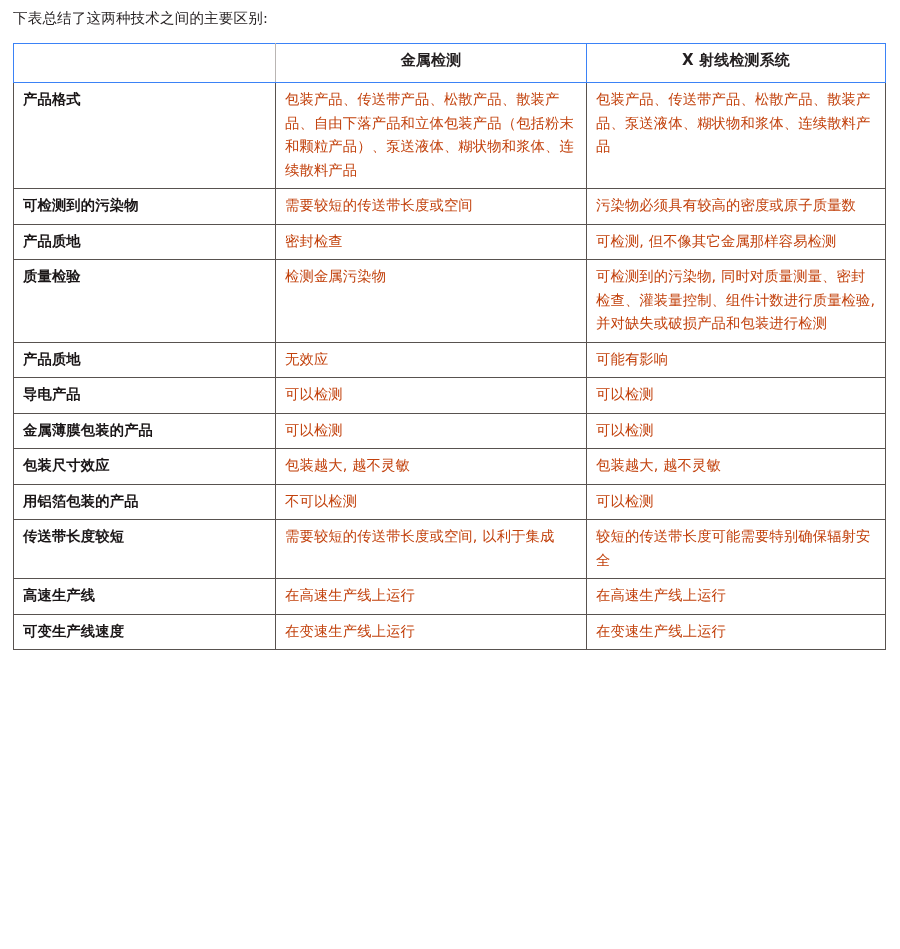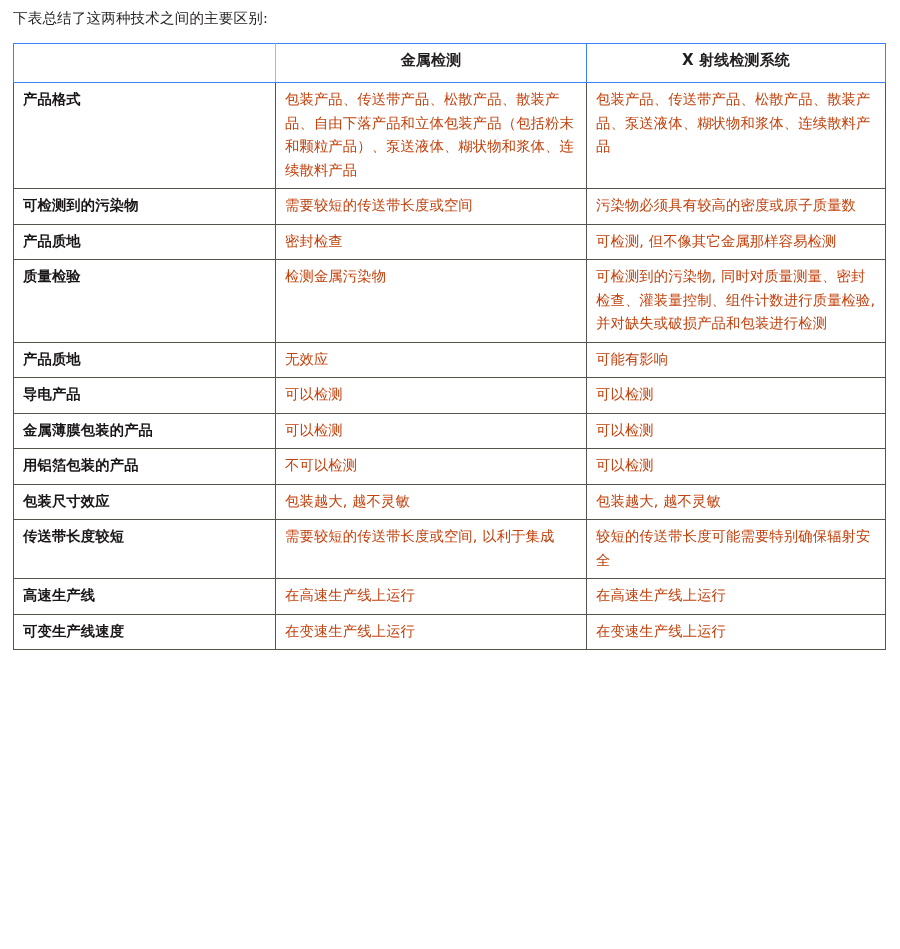--- a/index.html
+++ b/index.html
@@ -137,28 +137,28 @@
             <td class="feature">导电产品</td>
             <td class="val">可以检测</td>
             <td class="val">可以检测</td>
           </tr>
           <tr>
             <td class="feature">金属薄膜包装的产品</td>
             <td class="val">可以检测</td>
             <td class="val">可以检测</td>
           </tr>
           <tr>
+            <td class="feature">包装尺寸效应</td>
+            <td class="val">包装越大, 越不灵敏</td>
+            <td class="val">包装越大, 越不灵敏</td>
+          </tr>
+          <tr>
             <td class="feature">用铝箔包装的产品</td>
             <td class="val">不可以检测</td>
             <td class="val">可以检测</td>
-          </tr>
-          <tr>
-            <td class="feature">包装尺寸效应</td>
-            <td class="val">包装越大, 越不灵敏</td>
-            <td class="val">包装越大, 越不灵敏</td>
           </tr>
           <tr>
             <td class="feature">传送带长度较短</td>
             <td class="val">需要较短的传送带长度或空间, 以利于集成</td>
             <td class="val">较短的传送带长度可能需要特别确保辐射安全</td>
           </tr>
           <tr>
             <td class="feature">高速生产线</td>
             <td class="val">在高速生产线上运行</td>
             <td class="val">在高速生产线上运行</td>

